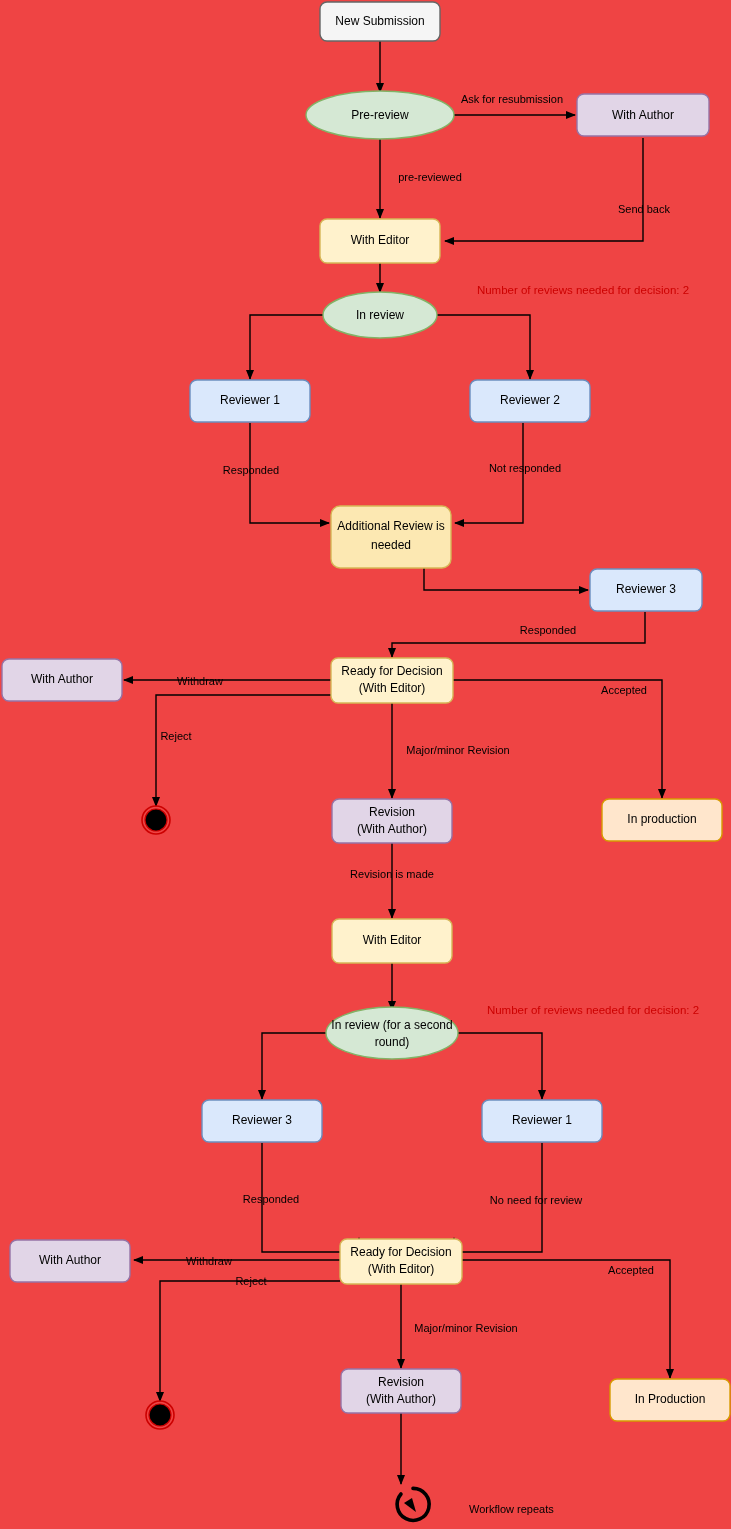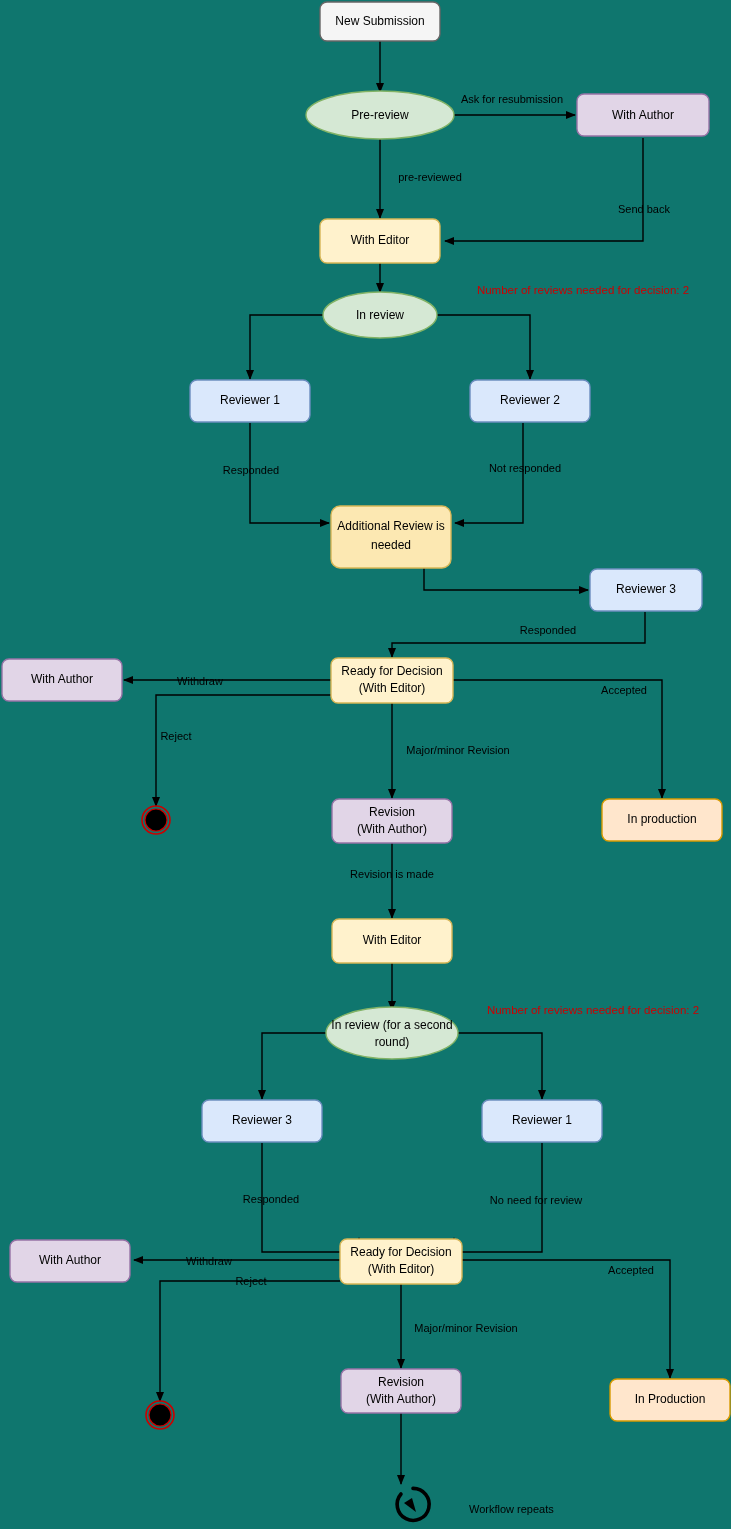--- a/index.html
+++ b/index.html
@@ -4,21 +4,21 @@
 <style>
   html, body {
     margin: 0;
     padding: 0;
     background: #ffffff;
   }
   #diagram-root {
     position: relative;
     width: 731px;
     height: 1529px;
-    background: #0f766e;
+    background: #ef4444;
     font-family: "Liberation Sans", sans-serif;
     text-align: center;
   }
   svg#flow {
     display: block;
     width: 731px;
     height: 1529px;
   }
   .node-label {
     font-family: "Liberation Sans", sans-serif;

